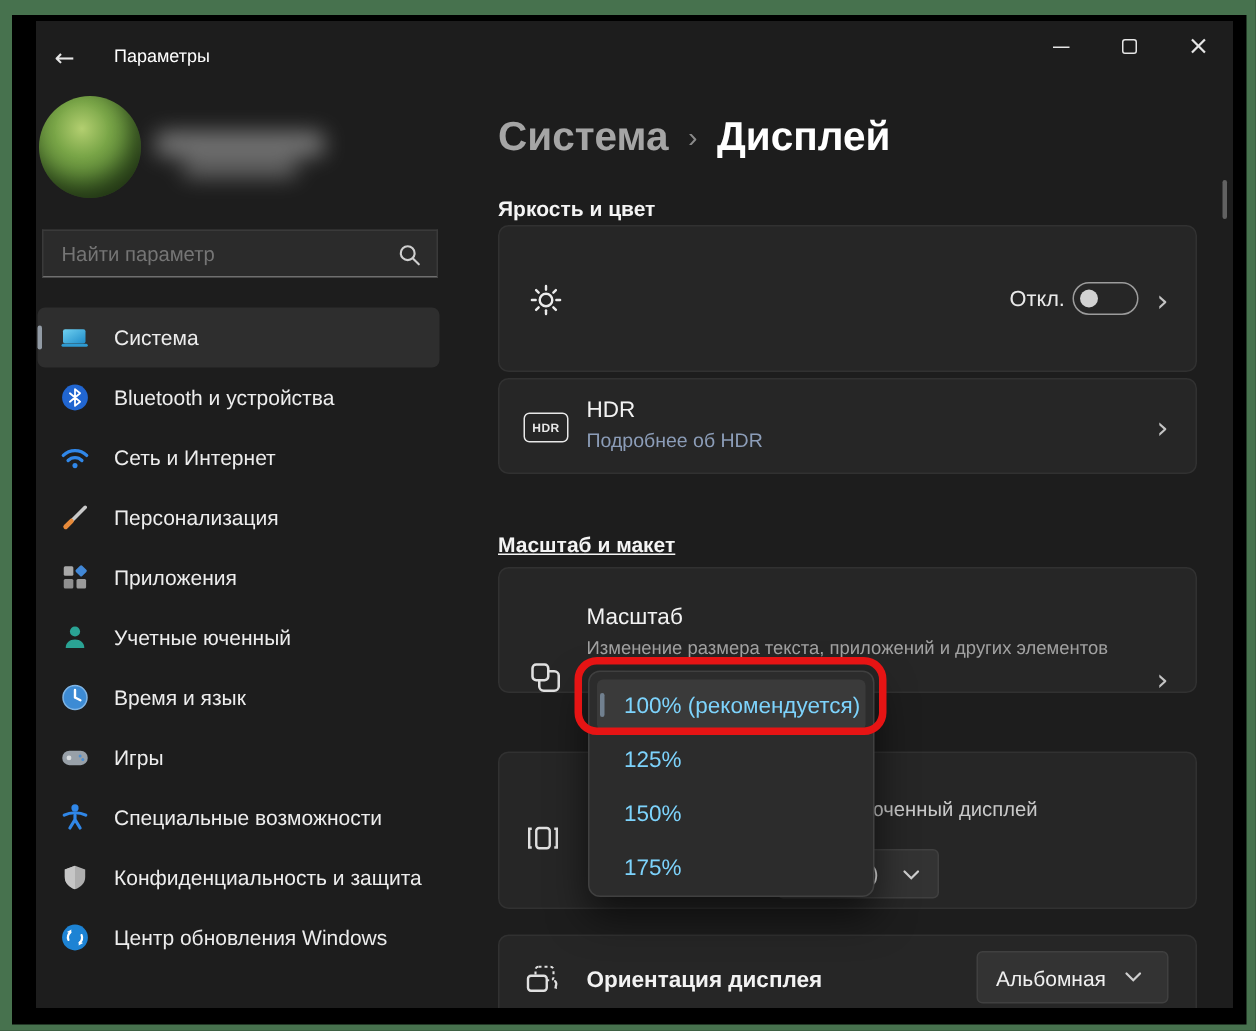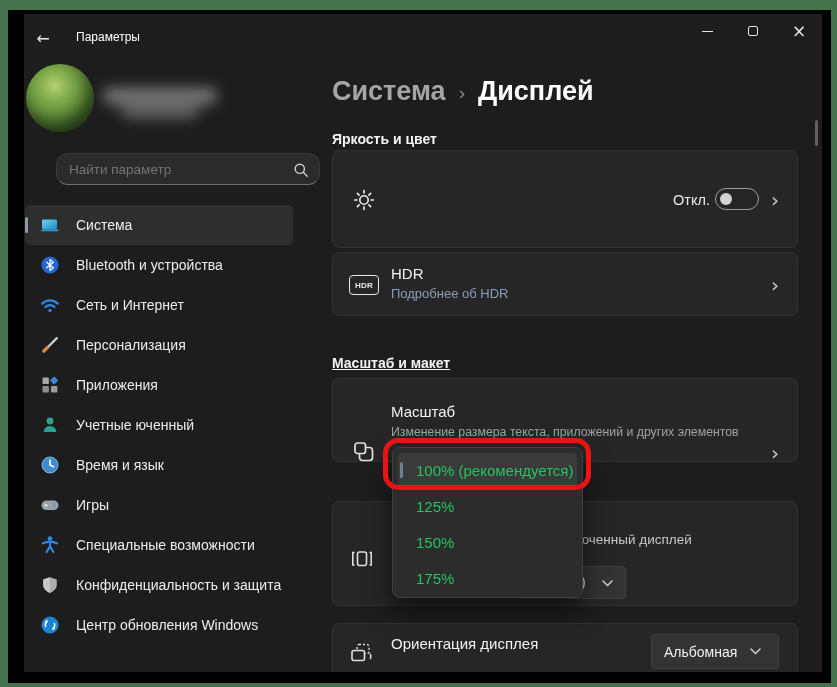--- a/index.html
+++ b/index.html
@@ -22,21 +22,21 @@
 
   
   .avatar { position:absolute; left:2px; top:50px; width:68px; height:68px; border-radius:50%;
     background:radial-gradient(circle at 42% 32%, #b3cf70 0%, #7aa648 30%, #537e31 62%, #30511f 92%);
     box-shadow:inset -6px -10px 14px rgba(0,0,0,.45); }
   .name-blur { position:absolute; left:76px; top:66px; width:130px; height:46px; filter:blur(7px); opacity:.8; }
   .name-blur .b1 { position:absolute; left:4px; top:8px; width:112px; height:16px; background:#909090; border-radius:4px; }
   .name-blur .b2 { position:absolute; left:22px; top:26px; width:76px; height:12px; background:#7c7c7c; border-radius:4px; }
 
   .search-box { position:absolute; left:4px; top:139px; width:264px; height:32px; background:#2b2b2b;
-    border:1px solid #3a3a3a; border-bottom:1px solid #6f6f6f; border-radius:12px;margin-left:28px; }
+    border:1px solid #3a3a3a; border-bottom:1px solid #6f6f6f; border-radius:0; }
   .search-box input { position:absolute; left:0; top:0; width:100%; height:100%; background:transparent; border:none;
     outline:none; color:#cfcfcf; font-size:13.5px; padding:0 34px 0 12px; font-family:"Liberation Sans", sans-serif; }
   .search-ic { position:absolute; right:10px; top:8px; }
 
   .nav { position:absolute; left:1px; top:191px; width:268px; }
   .nav-item { position:relative; display:flex; align-items:center; height:40px; padding-left:15px;
     border-radius:5px; cursor:pointer; }
   .nav-item.selected { background:#2e2e2e; }
   .pill { position:absolute; left:0; top:12px; width:3px; height:16px; border-radius:2px; background:#919aa4; }
   .nav-ic { width:20px; height:20px; margin-right:16px; flex:0 0 auto; display:flex; align-items:center; justify-content:center; }
@@ -59,21 +59,21 @@
   .knob { position:absolute; left:4px; top:4px; width:12px; height:12px; border-radius:50%; background:#d2d2d2; }
 
   .hdr-badge { width:30px; height:20px; border:1.6px solid #e8e8e8; border-radius:4px; display:flex;
     align-items:center; justify-content:center; font-size:8px; font-weight:700; color:#e8e8e8; letter-spacing:.3px; }
   .link { font-size:13px; color:#8c9db8; cursor:pointer; }
 
   
   .flyout { position:absolute; left:368px; top:433px; width:191px; height:151px; background:#2c2c2c;
     border:1px solid #404040; border-radius:8px; box-shadow:0 12px 26px rgba(0,0,0,.6); z-index:10; padding:5px; }
   .fly-item { position:relative; height:34px; display:flex; align-items:center; padding-left:18px;
-    border-radius:4px; font-size:15px; color:#22c55e; margin-bottom:2px; cursor:pointer; }
+    border-radius:4px; font-size:15px; color:#7dd3fc; margin-bottom:2px; cursor:pointer; }
   .fly-item.selected { background:#3a3a3a; }
   .fly-pill { position:absolute; left:2px; top:9px; width:3px; height:16px; border-radius:2px; background:#71808f; }
 
   .annotation { position:absolute; left:359px; top:424px; width:208px; height:52px; border:5px solid #e61414;
     border-radius:15px; z-index:20; pointer-events:none; }
 
   .frag-text { position:absolute; left:246px; top:30px; font-size:13.5px; color:#c9c9c9; }
   .frag-btn { position:absolute; left:185px; top:64px; width:108px; height:33px; background:#333333;
     border:1px solid #404040; border-radius:4px; cursor:pointer; }
   .frag-paren { position:absolute; left:62px; top:7px; font-size:14px; color:#e8e8e8; }
@@ -330,21 +330,21 @@
 
     <div class="card" style="top:609px; height:70px;">
       <span class="card-ic" style="left:16px; top:17px;">
         <svg width="26" height="26" viewBox="0 0 26 26">
           <rect x="8" y="3.5" width="12" height="9" rx="2" fill="none" stroke="#e0e0e0" stroke-width="1.4" stroke-dasharray="2 2"></rect>
           <rect x="3" y="9.5" width="12.5" height="10" rx="2" fill="#262626" stroke="#e0e0e0" stroke-width="1.6"></rect>
           <path d="M21 13 q1.6 1.6 0.4 3.6" fill="none" stroke="#e0e0e0" stroke-width="1.4" stroke-linecap="round"></path>
           <path d="M20.2 17.6 L22 16.2 L22.4 18.4 Z" fill="#e0e0e0"></path>
         </svg>
       </span>
-      <div class="c-title" style="position:absolute; left:58px; top:11px;">Ориентация дисплея</div>
+      <div class="c-title" style="position:absolute; left:58px; top:21px;font-weight:bold;">Ориентация дисплея</div>
       <div class="combo">
         <span class="combo-label">Альбомная</span>
         <svg width="13" height="9" viewBox="0 0 13 9">
           <polyline points="2,2 6.5,6.5 11,2" fill="none" stroke="#cfcfcf" stroke-width="1.5" stroke-linecap="round"></polyline>
         </svg>
       </div>
     </div>
 
     <div class="flyout">
       <div class="fly-item selected">

